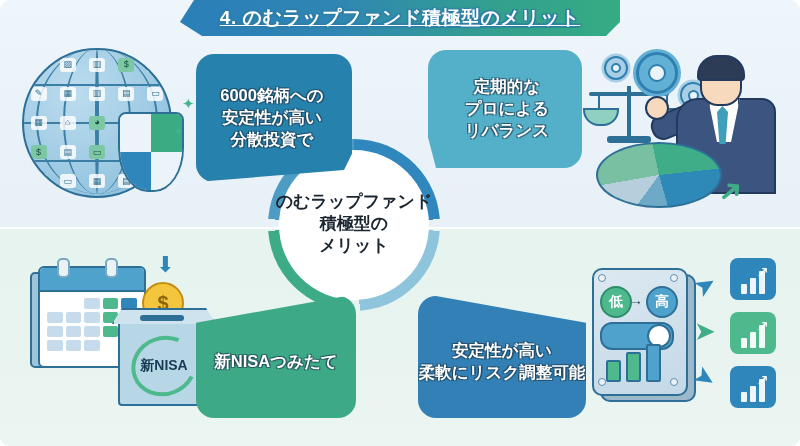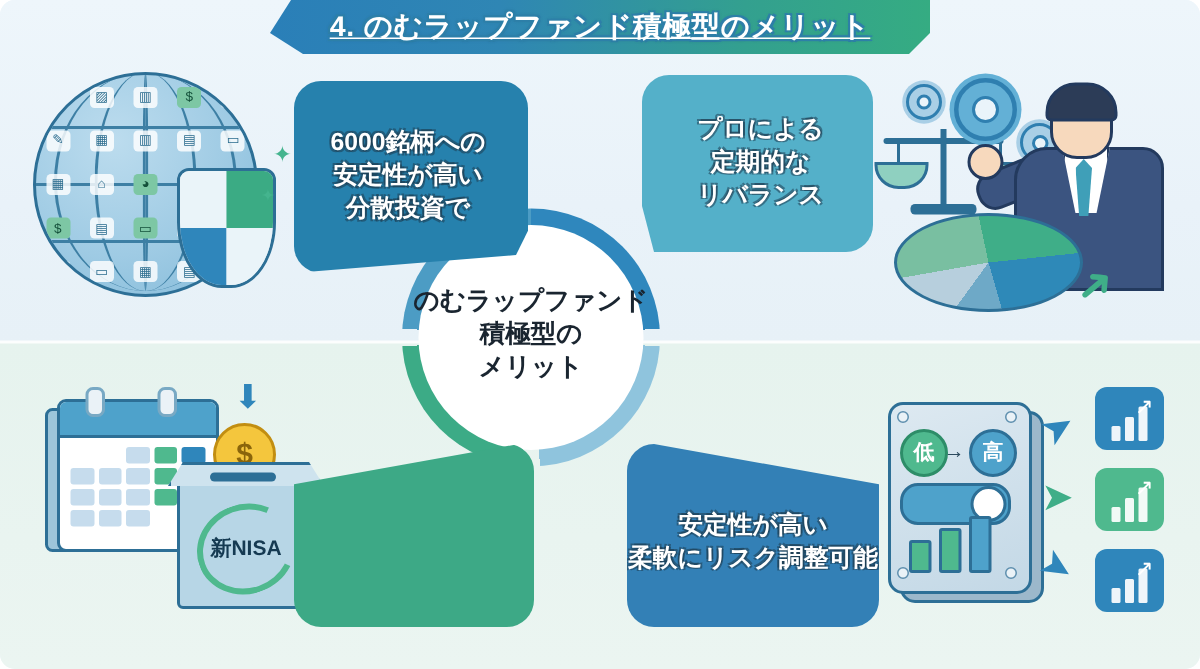--- a/index.html
+++ b/index.html
@@ -644,26 +644,27 @@
     <span>メリット</span>
   </div>
 
   <div class="callout callout-tl">
     <span class="txt">6000銘柄への</span>
     <span class="txt">安定性が高い</span>
     <span class="txt">分散投資で</span>
   </div>
 
   <div class="callout callout-tr">
+    <span class="txt">定期的な</span>
     <span class="txt">プロによる</span>
-    <span class="txt">定期的な</span>
     <span class="txt">リバランス</span>
   </div>
 
   <div class="callout callout-bl">
+    <span class="txt">新NISAつみたて</span>
   </div>
 
   <div class="callout callout-br">
     <span class="txt">安定性が高い</span>
     <span class="txt">柔軟にリスク調整可能</span>
   </div>
 
 </div>
 
 </body></html>

